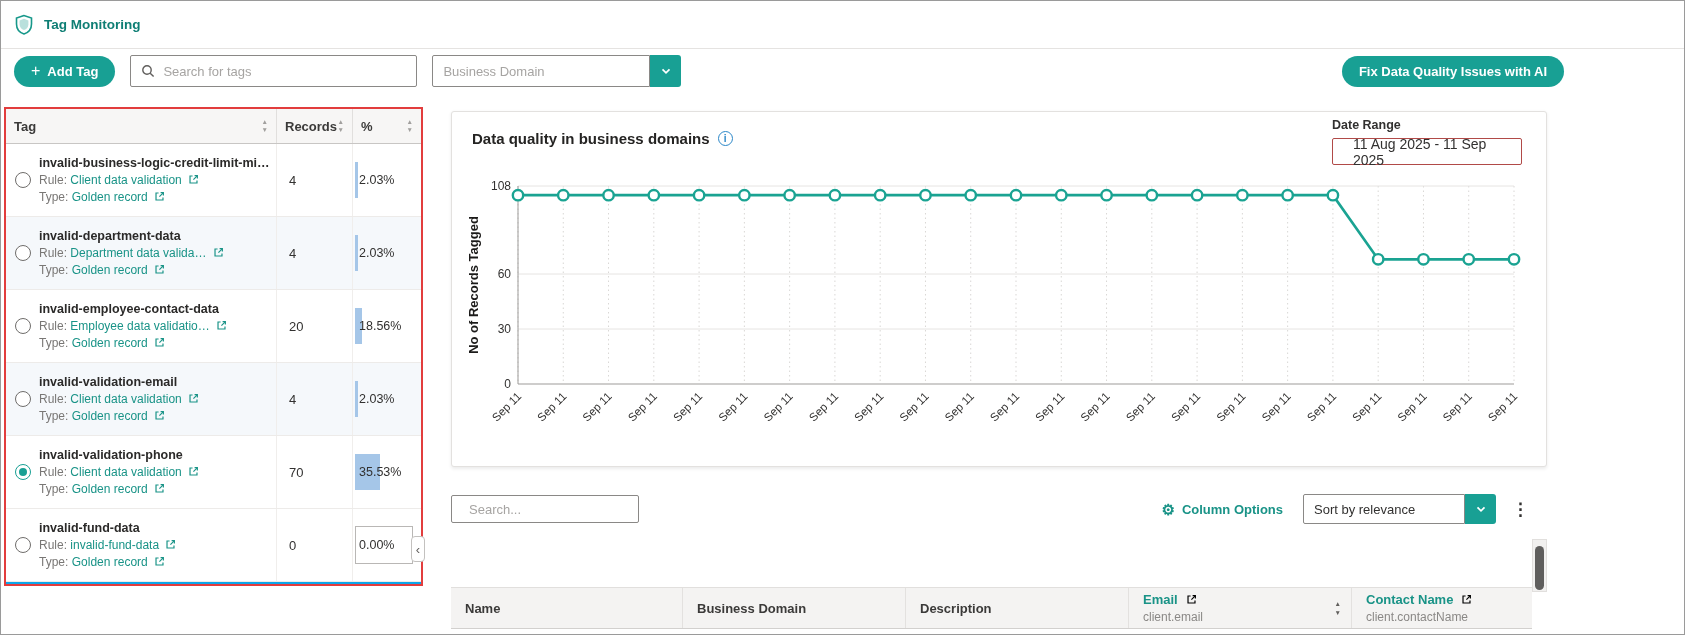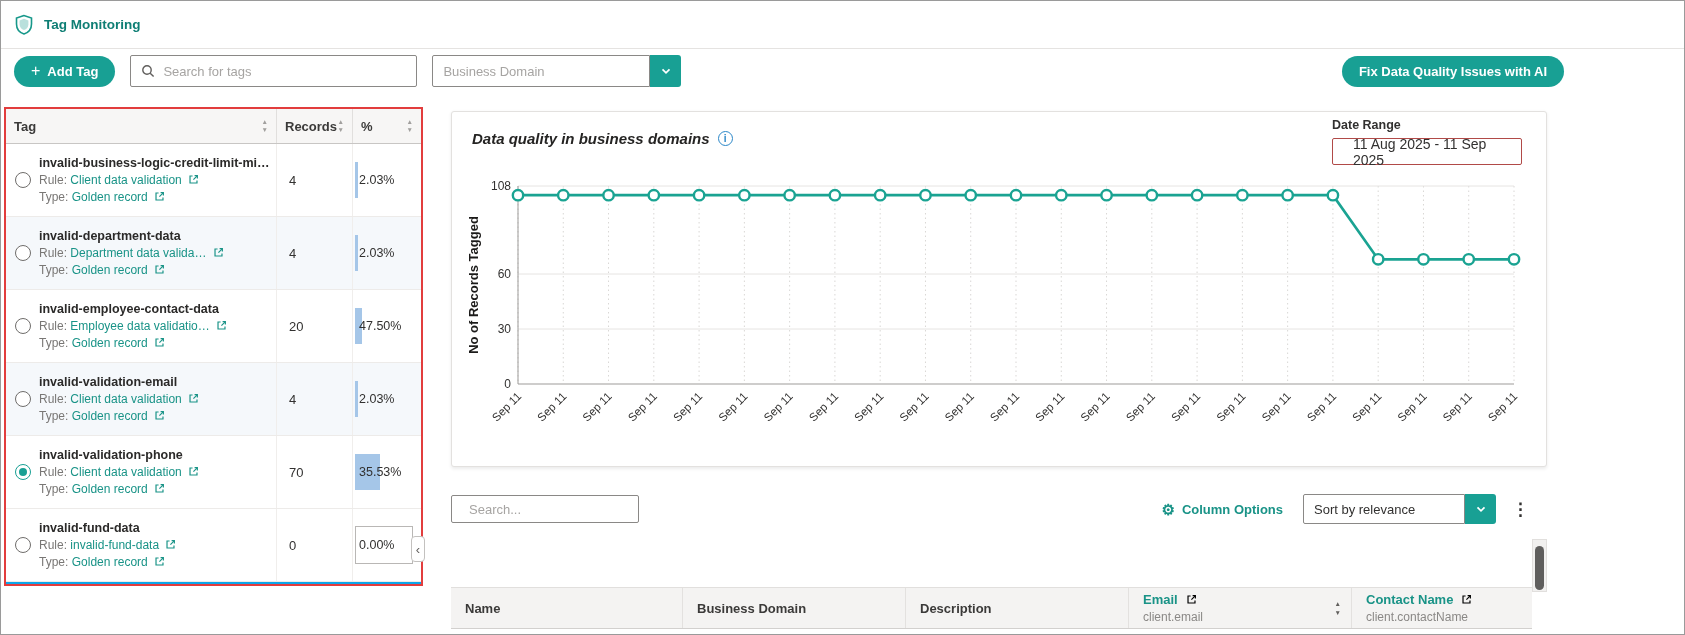--- a/index.html
+++ b/index.html
@@ -78,21 +78,21 @@
   .collapse-handle{ position:absolute; right:-4px; bottom:22px; width:14px; height:26px;
     background:#fff; border:1px solid #c3c1bf; border-radius:4px;
     display:flex; align-items:center; justify-content:center;
     color:#605e5c; font-size:13px; cursor:pointer; z-index:2; }
 
   
   .chart-card{ position:absolute; left:450px; top:110px; width:1096px; height:356px;
     background:#fff; border:1px solid #e3e1df; border-radius:3px;
     box-shadow:0 1.6px 3.6px rgba(0,0,0,.08); }
   .chart-title-row{ position:absolute; left:20px; top:18px; display:flex; align-items:center; gap:8px; }
-  .chart-title{ font-size:15px; font-weight:700; color:#252423;font-style:italic; }
+  .chart-title{ font-size:15px; font-weight:700; color:#252423; }
   .info-icon{ width:15px; height:15px; border:1.3px solid #2b87c8; border-radius:50%;
     color:#2b87c8; font-size:10px; font-weight:700; display:inline-flex;
     align-items:center; justify-content:center; cursor:pointer; }
   .date-range{ position:absolute; right:24px; top:6px; width:190px; }
   .date-range-label{ font-size:12.5px; font-weight:700; color:var(--text); margin-bottom:6px; }
   .date-range-box{ height:27px; border:1px solid #b14a48; border-radius:2px;
     display:flex; align-items:center; padding:0 20px; font-size:14px; color:var(--text);
     background:#fff; cursor:pointer; }
   .chart-svg{ position:absolute; left:14px; top:58px; }
   svg text{ font-family:"Liberation Sans", sans-serif; }
@@ -259,21 +259,21 @@
               <div class="tag-meta"><span>Type:</span> <span class="tlink">Golden record <svg class="ext-icon" width="11" height="11" viewBox="0 0 12 12">
                     <path d="M5 2.2H2.2v7.6h7.6V7" fill="none" stroke="currentColor" stroke-width="1.3"></path>
                     <path d="M7.2 1.8h3v3" fill="none" stroke="currentColor" stroke-width="1.3"></path>
                     <path d="M10 2 5.9 6.1" fill="none" stroke="currentColor" stroke-width="1.3"></path>
                   </svg></span></div>
             </div>
           </div>
           <div class="cell-rec">20</div>
           <div class="cell-pct">
             <span class="pct-bar" style="width:7.1049999999999995px"></span>
-            <span class="pct-text">47.50%</span>
+            <span class="pct-text">18.56%</span>
           </div>
         </div>
         <div class="tag-row hl">
           <div class="cell-tag">
             <span class="radio"></span>
             <div class="tag-info">
               <div class="tag-name">invalid-validation-email</div>
               <div class="tag-meta"><span>Rule:</span> <span class="tlink">Client data validation <svg class="ext-icon" width="11" height="11" viewBox="0 0 12 12">
                     <path d="M5 2.2H2.2v7.6h7.6V7" fill="none" stroke="currentColor" stroke-width="1.3"></path>
                     <path d="M7.2 1.8h3v3" fill="none" stroke="currentColor" stroke-width="1.3"></path>

